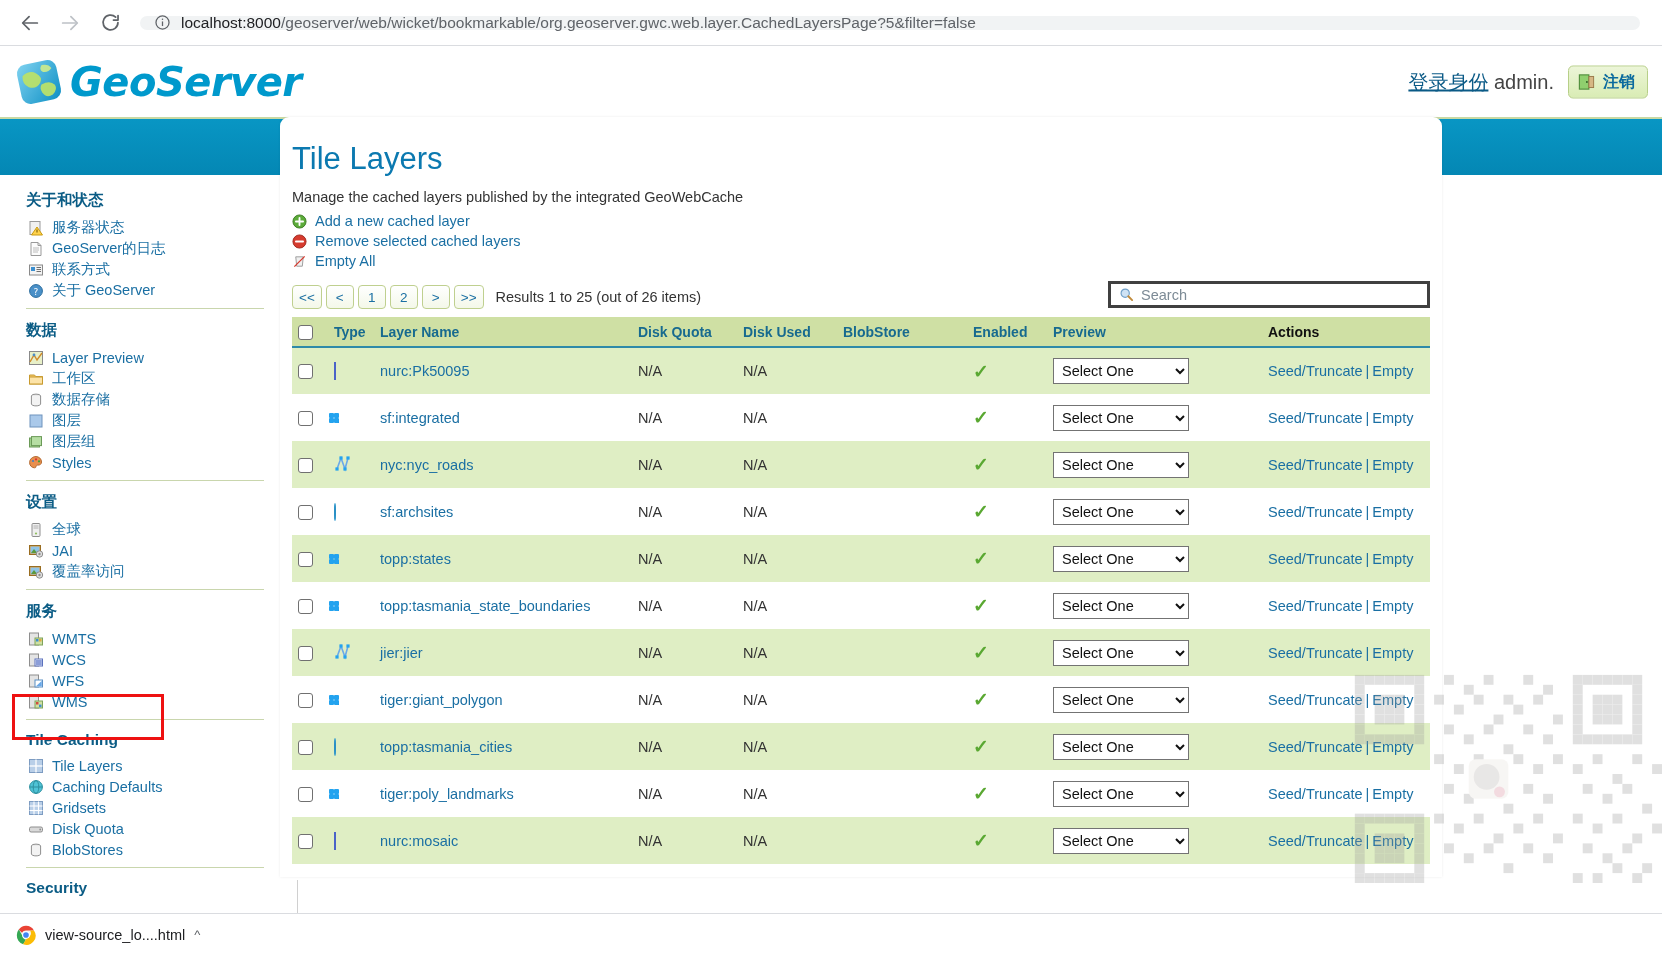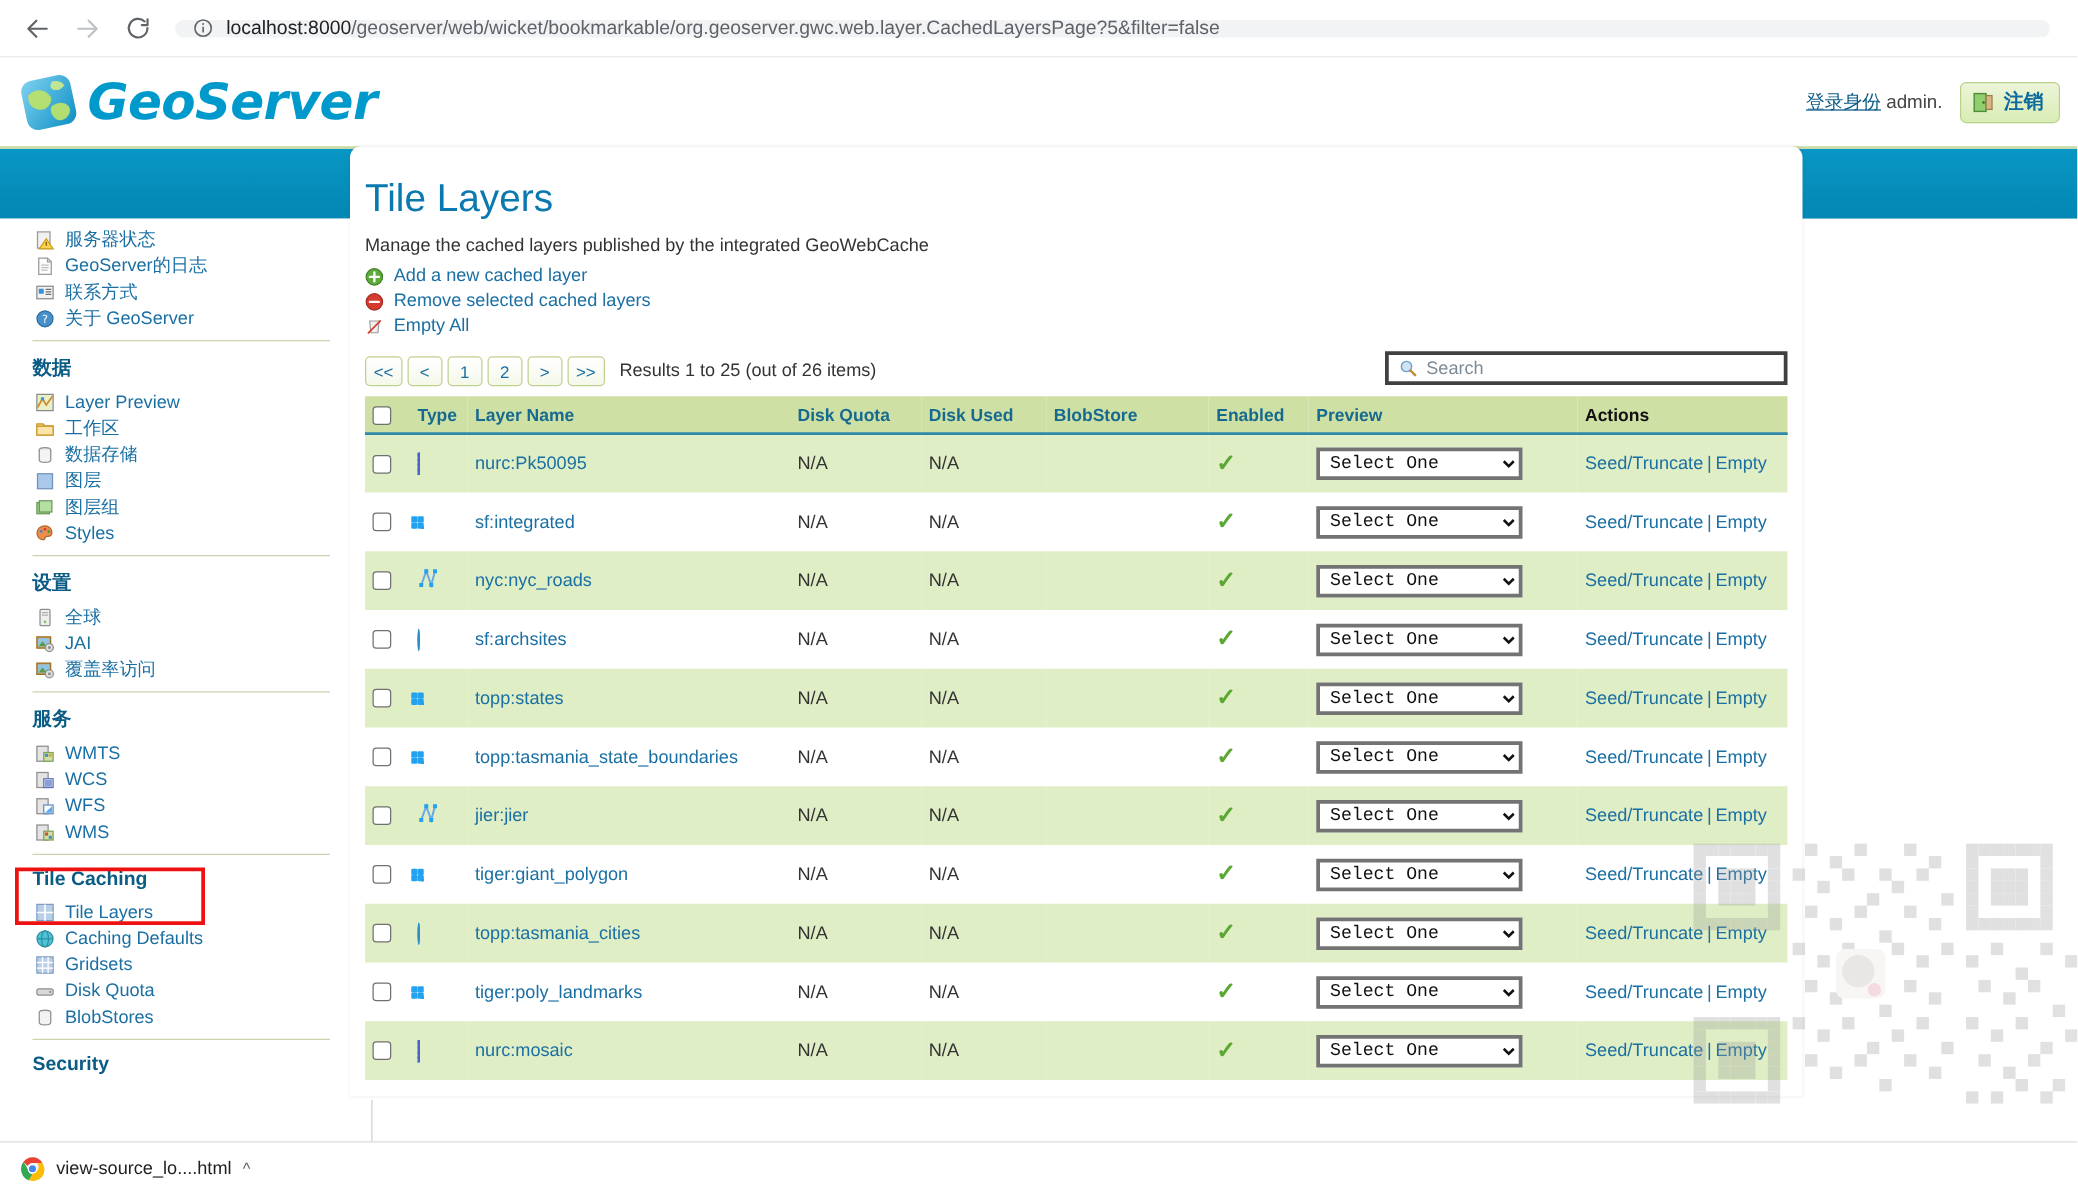--- a/index.html
+++ b/index.html
@@ -43,21 +43,21 @@
   .gs-logo-wrap{ display:flex; align-items:center; padding-left:14px; gap:6px; }
   .gs-globe{ width:50px;height:50px; position:relative; }
   .gs-title{
     font-family:"DejaVu Sans", sans-serif; font-weight:bold; font-style:italic;
     font-size:40px; color:#0099cc; letter-spacing:-0.5px;
   }
   .gs-login{
     position:absolute; right:14px; top:50%; transform:translateY(-50%);
     display:flex; align-items:center; gap:14px;
   }
-  .gs-login-text{ font-size:15px; color:#444;text-align:right; }
+  .gs-login-text{ font-size:20px; color:#444;text-align:right; }
   .gs-login-text .uname{ color:#0b5a86; text-decoration:underline; }
   .logout-btn{
     display:flex;align-items:center;gap:7px;
     background:linear-gradient(#ecf5d8,#d9ecb4);
     border:1px solid #b7cf88; border-radius:5px;
     padding:5px 12px 5px 8px; cursor:pointer;
   }
   .logout-btn .lbl{ color:#0b6a9e; font-size:16px; font-weight:600; }
 
   
@@ -140,22 +140,22 @@
   table.tl tbody td{
     height:47px; font-size:14.5px; color:#333; padding:0 6px; vertical-align:middle;
   }
   tr.alt td{ background:#dfeec4; }
   .cell-link{ color:#1a6fa3; cursor:pointer; font-size:14.5px; }
   .chk{
     width:15px;height:15px;border:1px solid #707070;border-radius:3px;
     background:#fff; display:inline-block; cursor:pointer; vertical-align:middle;
   }
   select.prev{
-    width:165px; height:26px; font-size:14.5px; font-family:Liberation Mono, monospace;
-    border:3px solid #737373; background:#fff; color:#111; padding-left:4px;
+    width:136px; height:26px; font-size:14.5px; font-family:Liberation Sans, sans-serif;
+    border:1px solid #737373; background:#fff; color:#111; padding-left:4px;
   }
   .act a{ color:#1a6fa3; cursor:pointer; }
   .act .sep{ color:#1a6fa3; padding:0 3px; }
 
   
   col.c-chk{width:36px;} col.c-type{width:46px;} col.c-name{width:258px;}
   col.c-dq{width:105px;} col.c-du{width:100px;} col.c-bs{width:130px;}
   col.c-en{width:80px;} col.c-pv{width:215px;} col.c-ac{width:auto;}
 
   
@@ -261,20 +261,21 @@
     </div>
   </div>
 </div>
 
 <div class="blue-band"></div>
 <div class="page-body"></div>
 
 <div class="sidebar">
 
   <div class="side-group">
+    <div class="side-head">关于和状态</div>
     <div class="side-item">
       <svg class="ico" viewBox="0 0 16 16">
         <rect x="2" y="1.5" width="10" height="13" fill="#f1f1f1" stroke="#9a9a9a"></rect>
         <polygon points="9,7 14.5,15 3.5,15" fill="#ffd24d" stroke="#c99a10"></polygon>
         <rect x="8.5" y="9.5" width="1" height="3" fill="#6b4f00"></rect>
       </svg>
       <span class="lbl">服务器状态</span>
     </div>
     <div class="side-item">
       <svg class="ico" viewBox="0 0 16 16">

